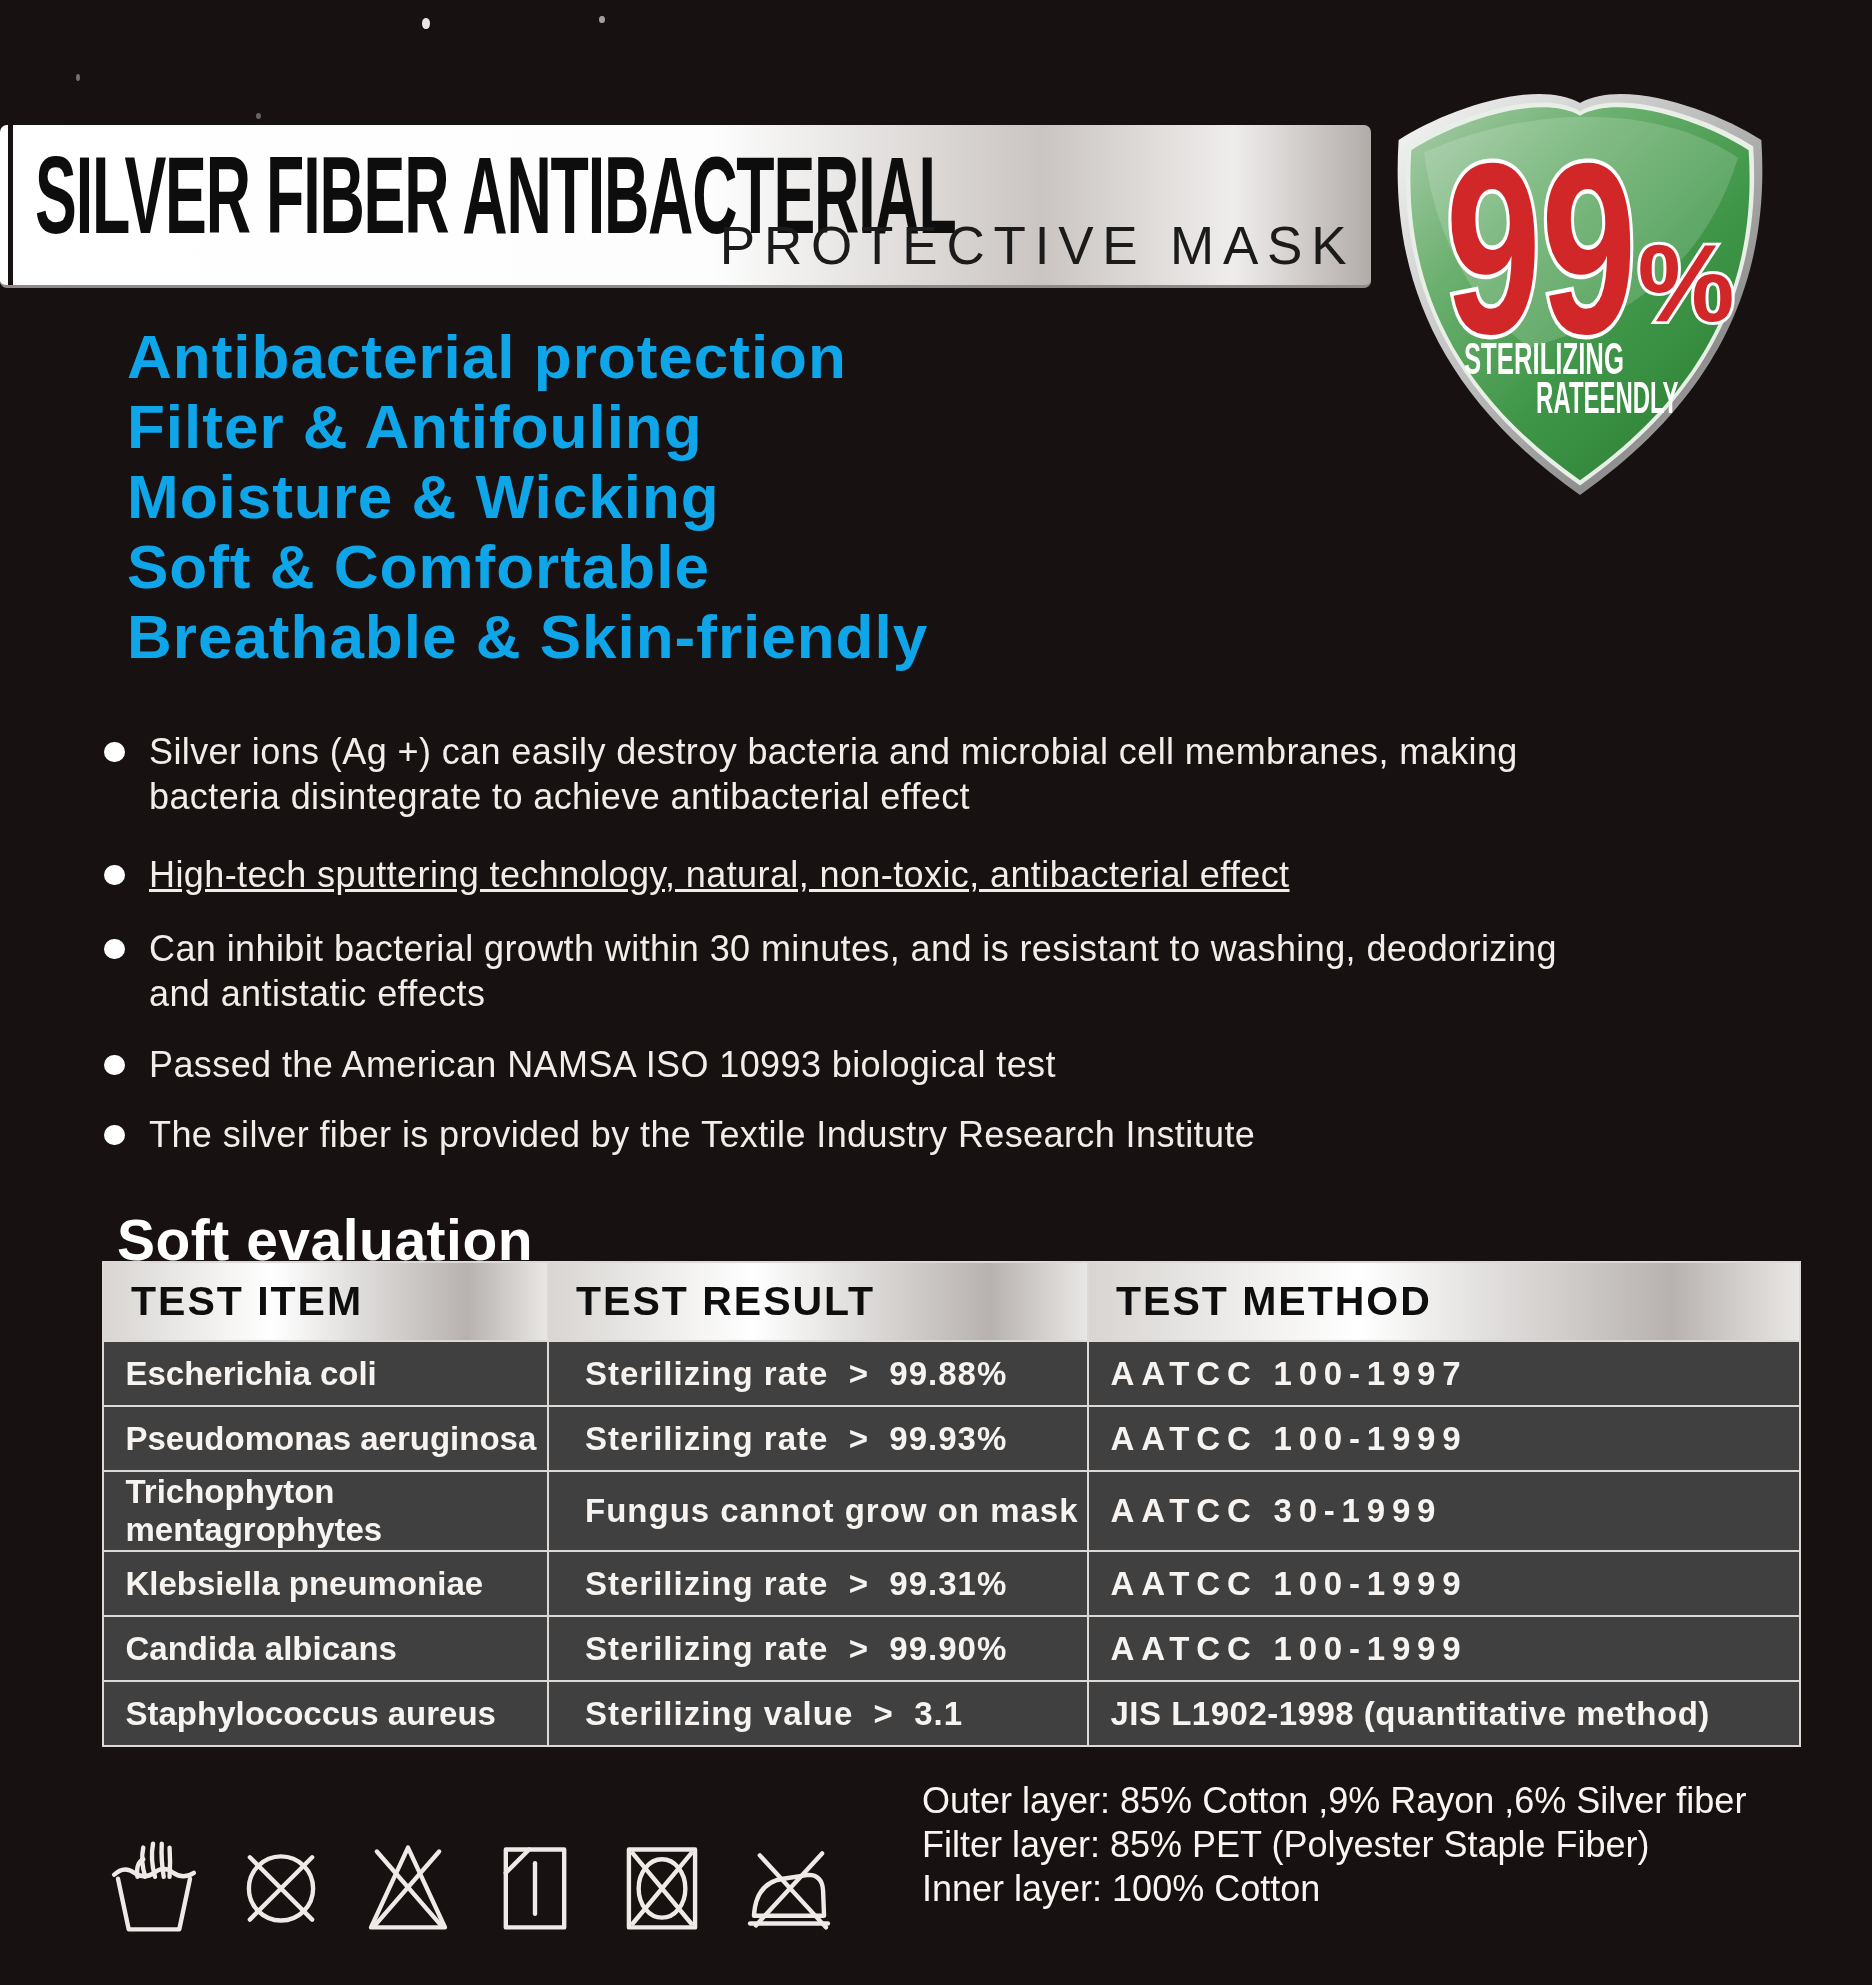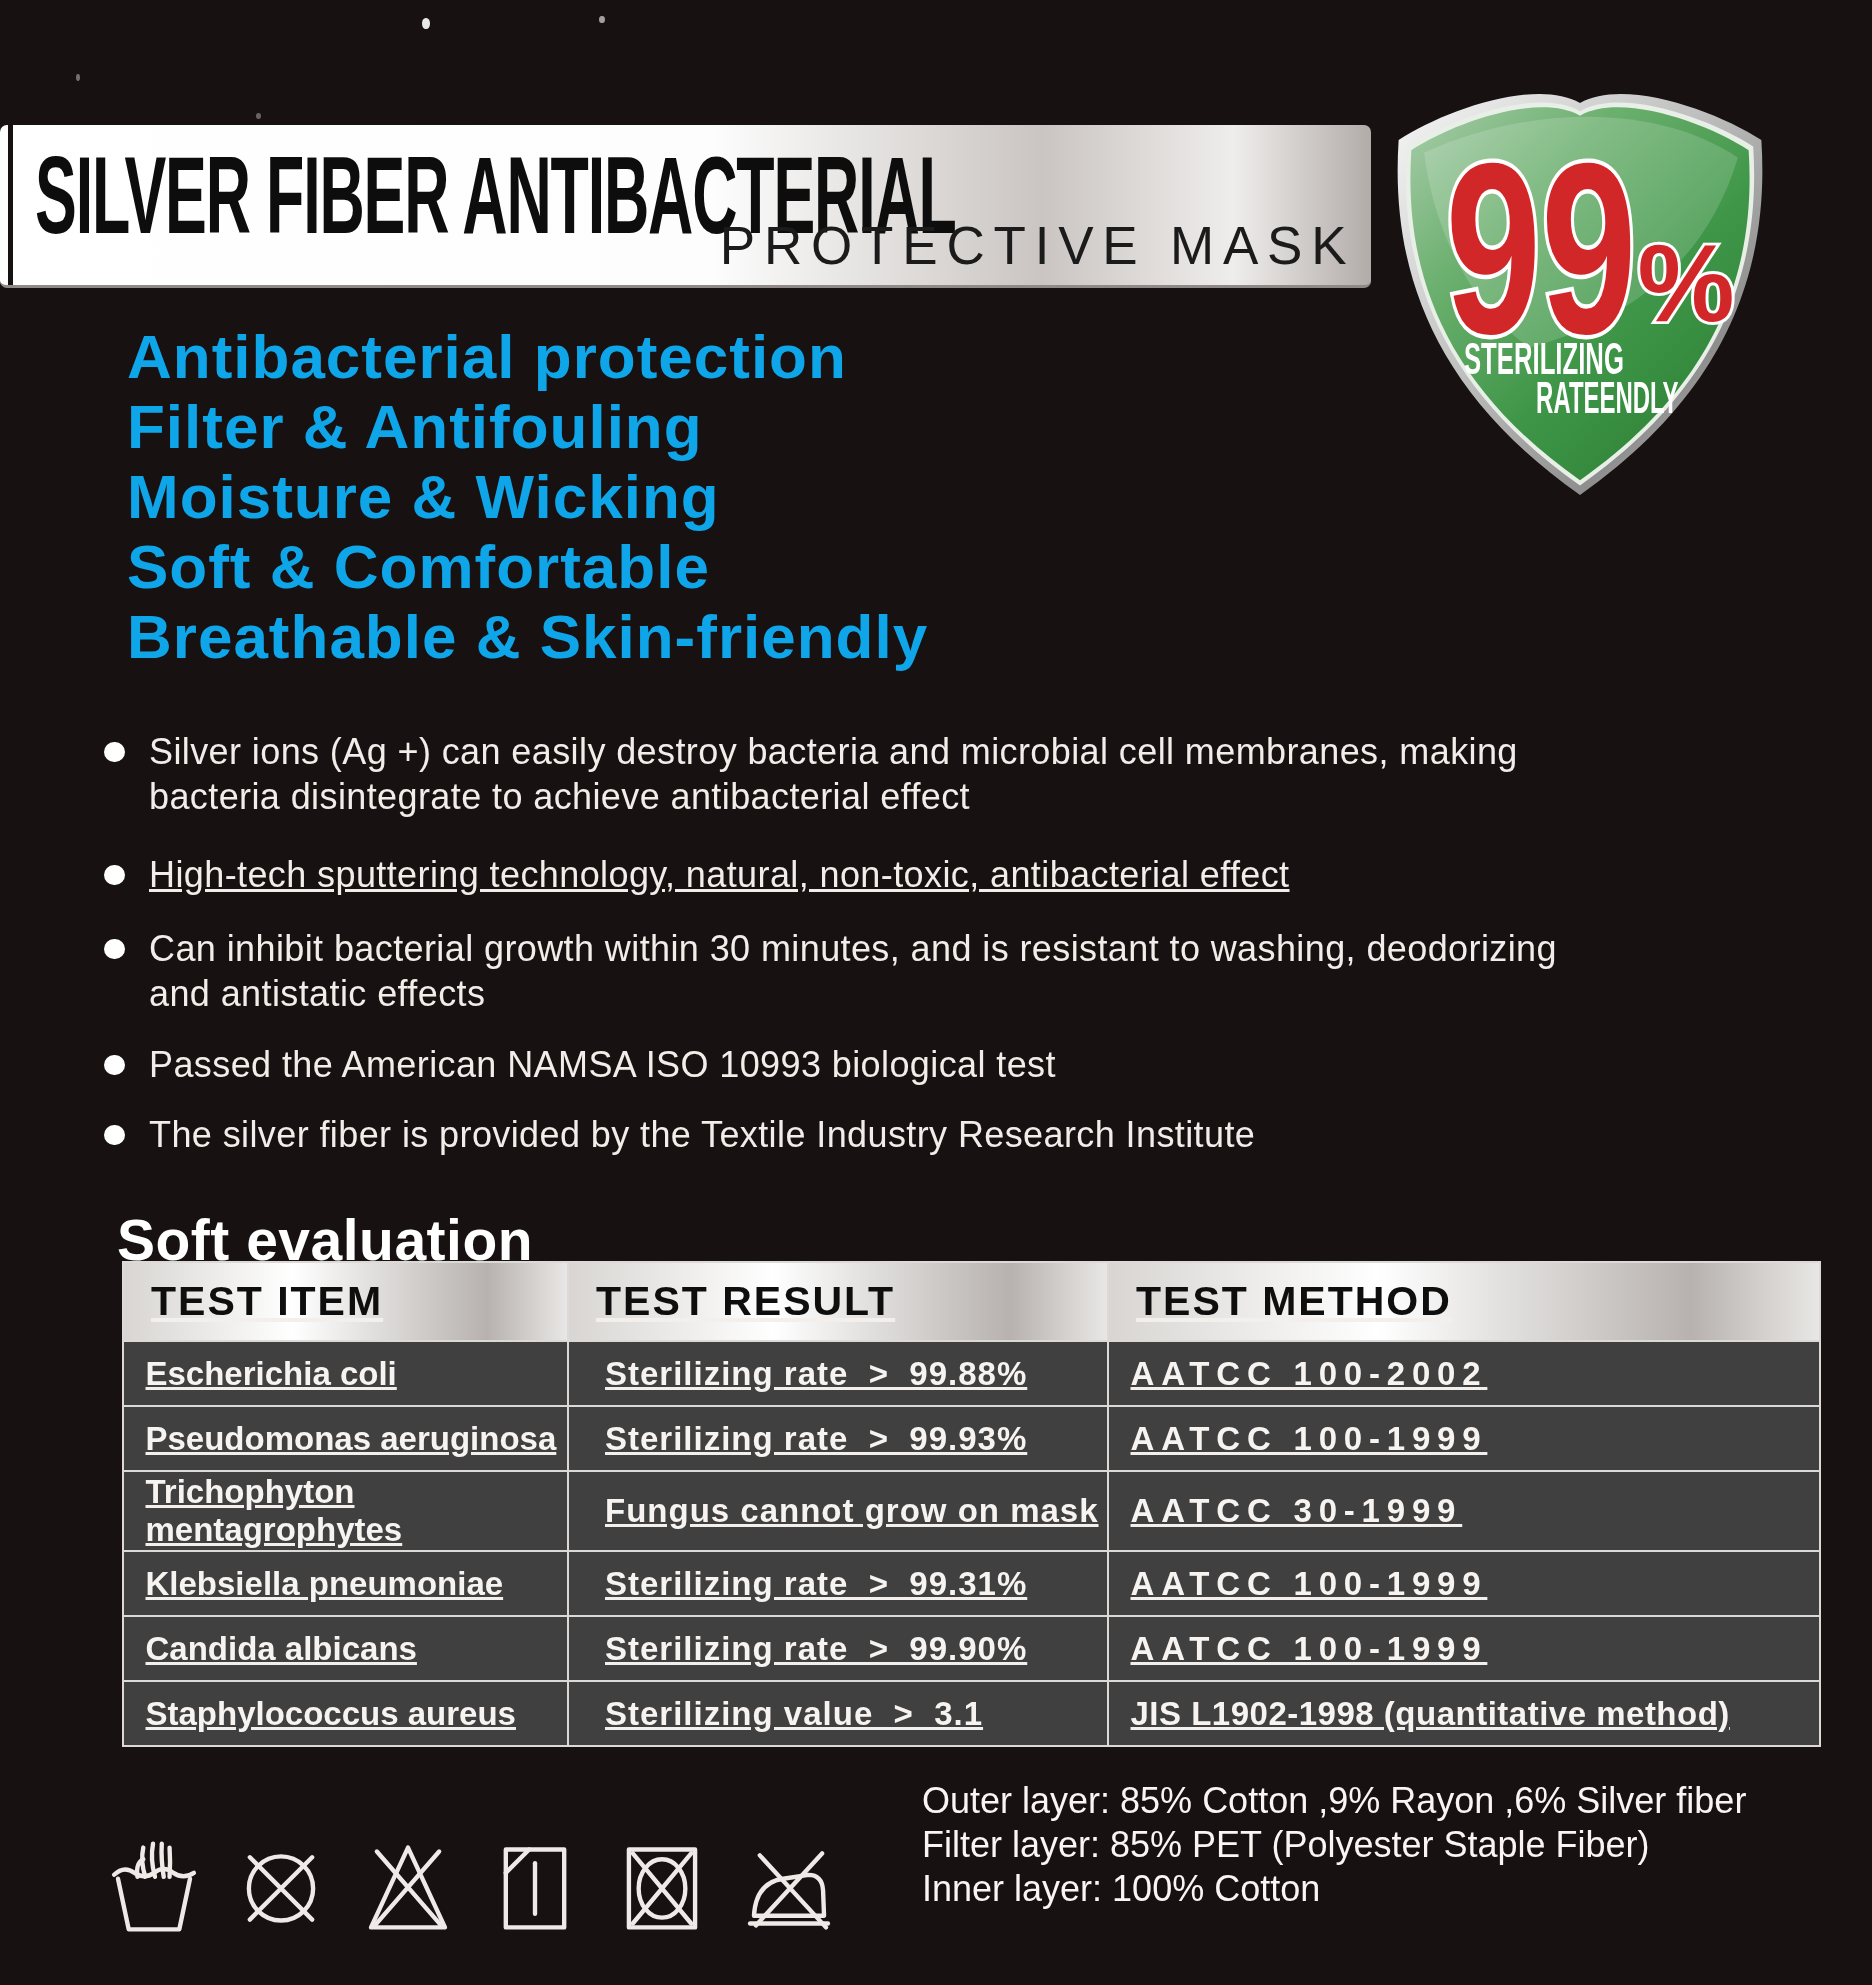--- a/index.html
+++ b/index.html
@@ -30,22 +30,22 @@
             letter-spacing:1px;color:#0ea5e9;white-space:nowrap;}
 
   
   .bullet-item{position:absolute;left:102px;width:1482px;font-size:36px;line-height:45px;
                color:#f1ede9;letter-spacing:0.4px;padding-left:47px;box-sizing:border-box;}
   .bullet-dot{position:absolute;left:2px;top:12.7px;width:20.5px;height:20.5px;border-radius:50%;
               background:#ffffff;}
 
   
   .test-heading{left:117px;top:1207px;font-size:57px;font-weight:bold;color:#ffffff;letter-spacing:0.5px;}
-  table.test{position:absolute;left:122px;top:1261px;width:1697px;border-collapse:collapse;
-             table-layout:fixed;text-decoration:underline;}
+  table.test{position:absolute;left:102px;top:1261px;width:1697px;border-collapse:collapse;
+             table-layout:fixed;}
   table.test col.c1{width:445px;} table.test col.c2{width:540px;} table.test col.c3{width:712px;}
   table.test th{height:75px;background:linear-gradient(90deg,#d8d5d2 0%,#ffffff 38%,#b7b2af 82%,#e9e7e5 100%);
                 color:#0e0e0e;font-size:41px;font-weight:bold;letter-spacing:2px;text-align:left;
                 padding-left:27px;border:2.9px solid #dcd9d6;}
   table.test td{height:61px;font-size:33px;font-weight:bold;color:#f6f3f0;border:2.9px solid #dcd9d6;
                 padding-left:21.5px;background:#404040;}
   table.test td.col-result{letter-spacing:1px;white-space:pre;padding-left:36px;}
   table.test td.col-method{letter-spacing:6.8px;white-space:nowrap;}
   table.test td.col-method.tight{letter-spacing:0.5px;}
 
@@ -139,21 +139,21 @@
       </colgroup>
     <tbody>
         <tr>
       <th>TEST ITEM</th>
       <th>TEST RESULT</th>
       <th>TEST METHOD</th>
     </tr>
     <tr>
       <td>Escherichia coli</td>
       <td class="col-result">Sterilizing rate  &gt;  99.88%</td>
-      <td class="col-method">AATCC 100-2002</td>
+      <td class="col-method">AATCC 100-1997</td>
     </tr>
     <tr>
       <td>Pseudomonas aeruginosa</td>
       <td class="col-result">Sterilizing rate  &gt;  99.93%</td>
       <td class="col-method">AATCC 100-1999</td>
     </tr>
     <tr>
       <td>Trichophyton mentagrophytes</td>
       <td class="col-result">Fungus cannot grow on mask</td>
       <td class="col-method">AATCC 30-1999</td>

